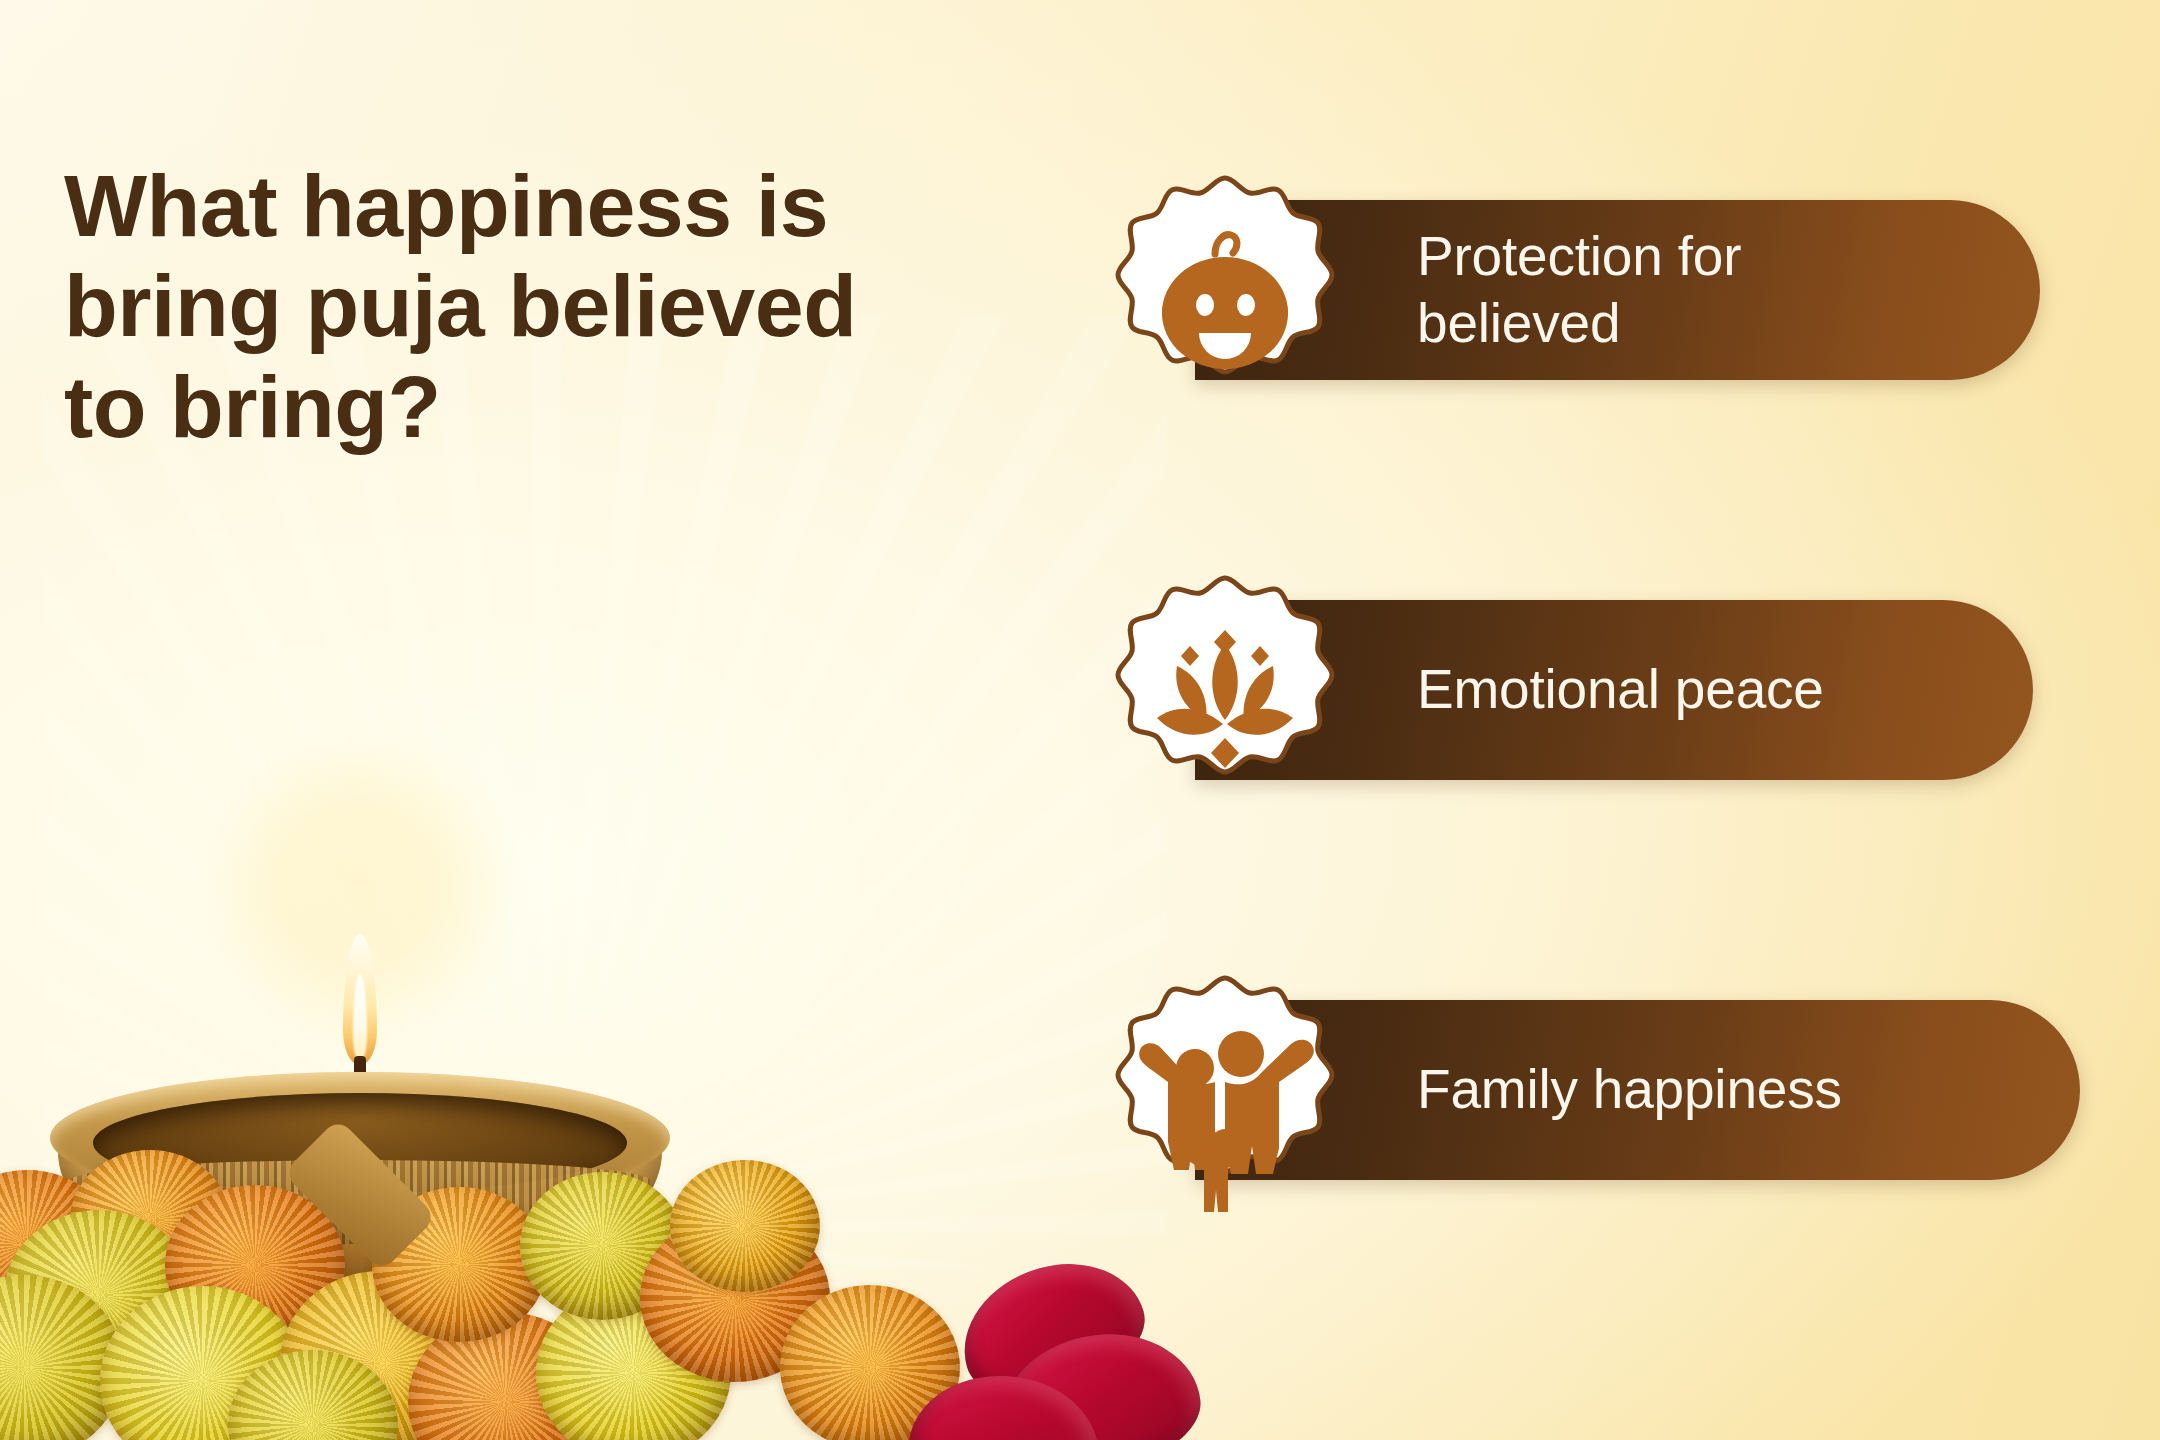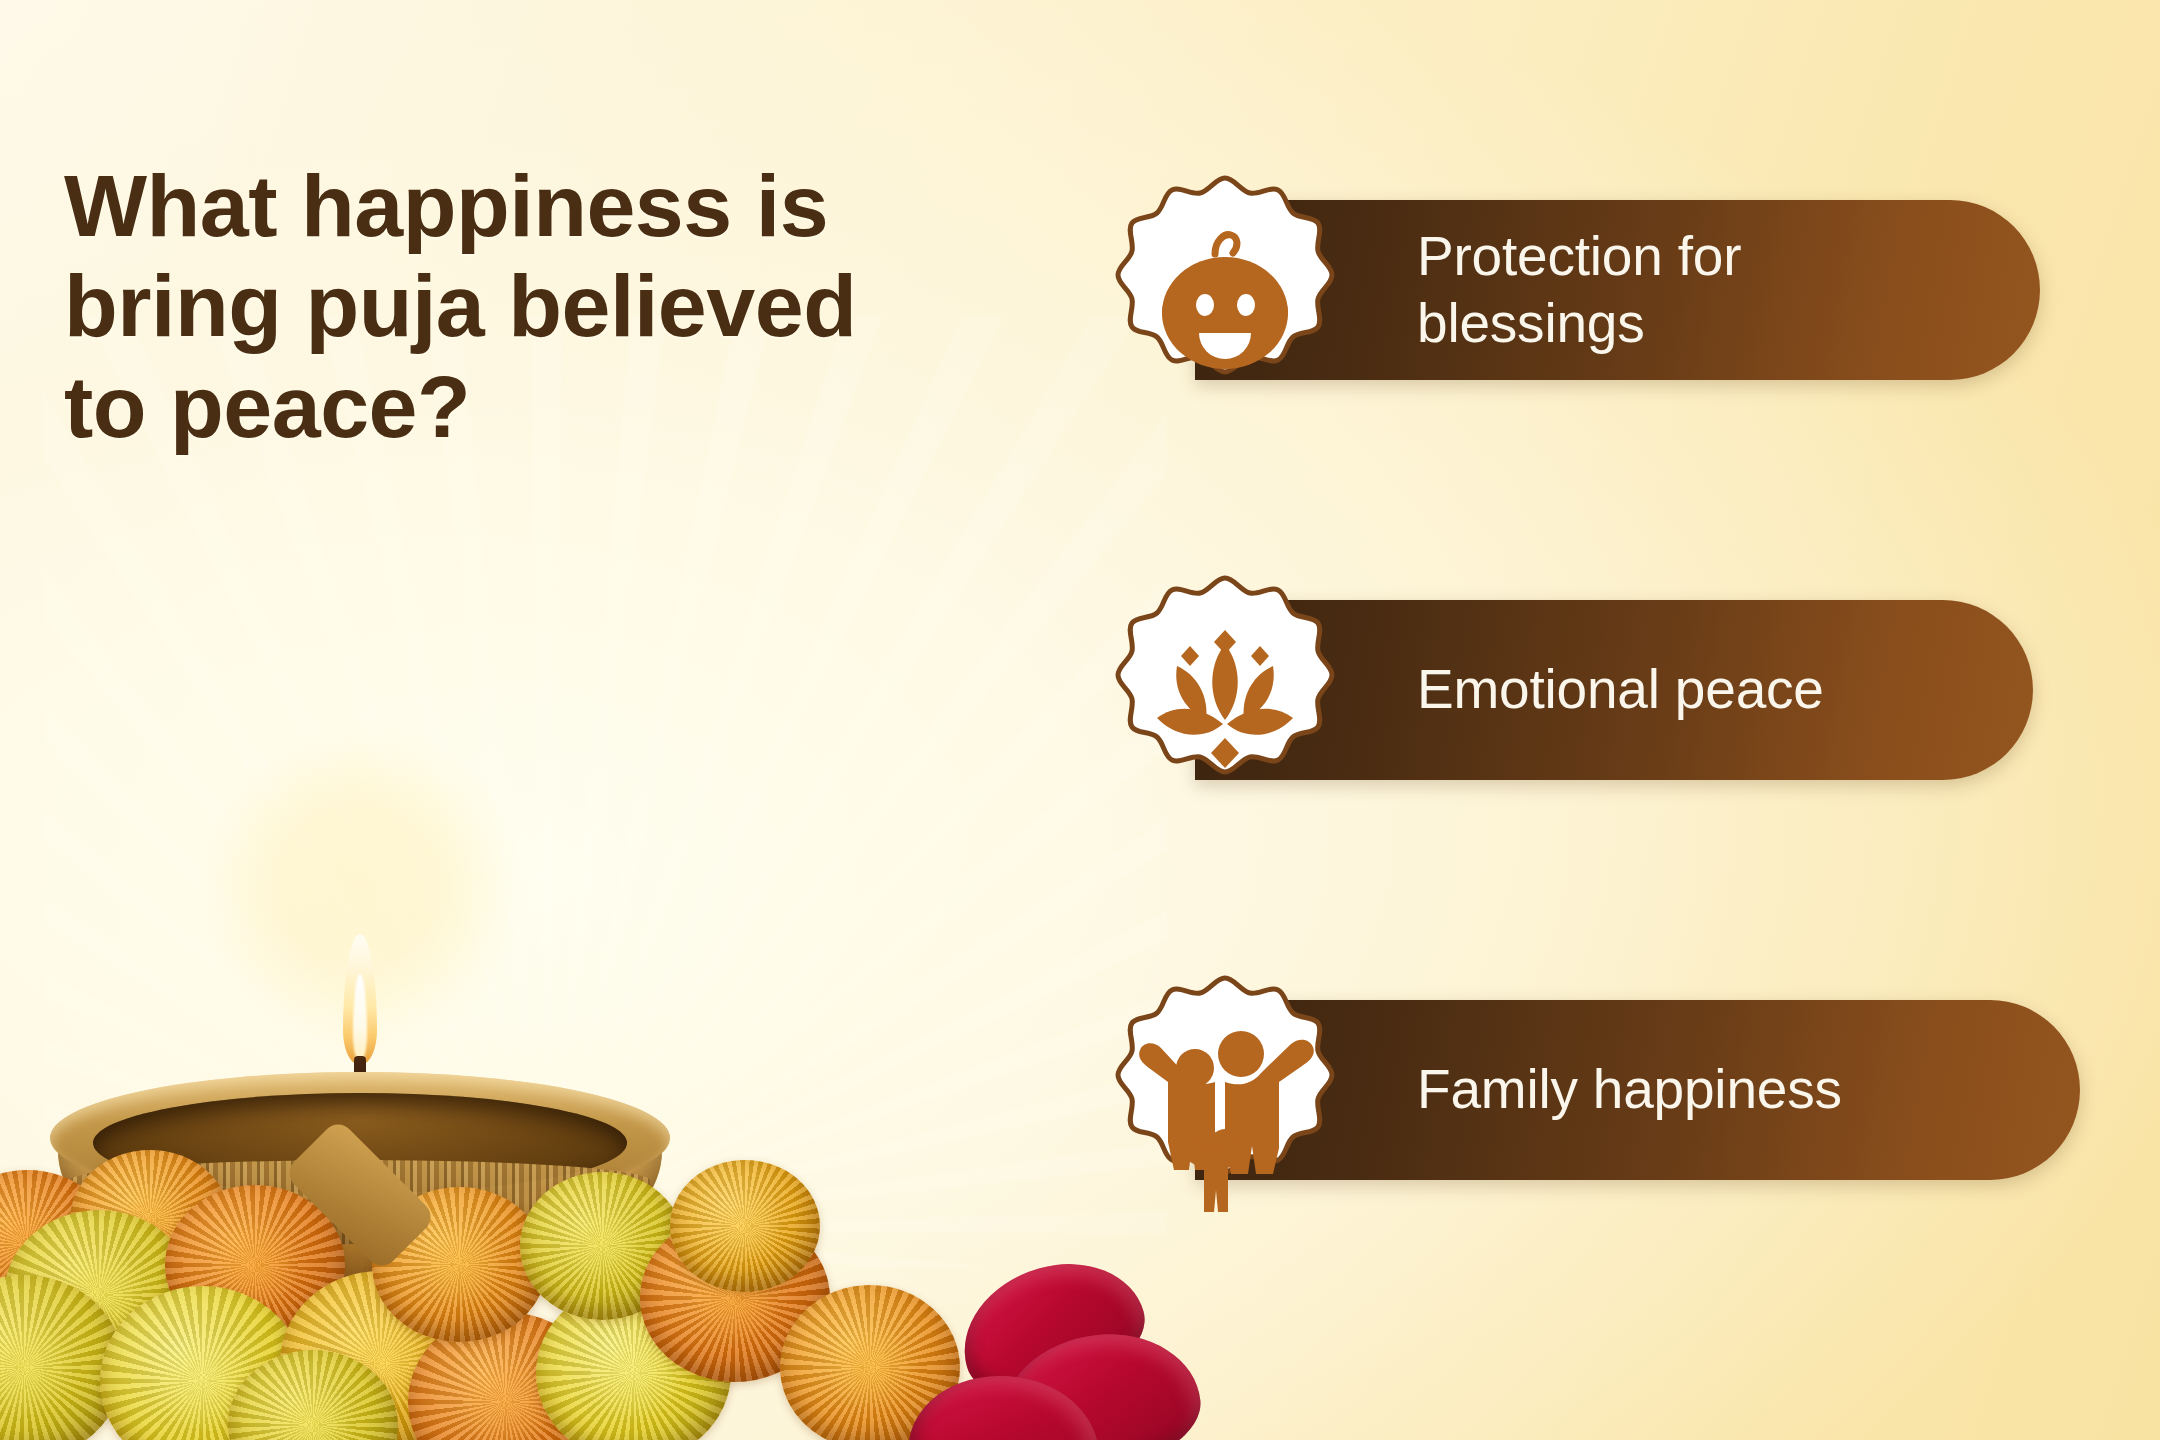--- a/index.html
+++ b/index.html
@@ -338,30 +338,30 @@
 
       <div class="petal-red" style="left:980px;  bottom:48px;  width:185px; height:125px; transform:rotate(-16deg);"></div>
       <div class="petal-red" style="left:1020px; bottom:-30px; width:200px; height:135px; transform:rotate(-6deg);"></div>
       <div class="petal-red" style="left:930px;  bottom:-66px; width:190px; height:130px; transform:rotate(8deg);"></div>
     </div>
   </div>
 
   <div class="question">
     <div>What happiness is</div>
     <div>bring puja believed</div>
-    <div>to peace?</div>
+    <div>to bring?</div>
   </div>
 
   <div class="pills">
 
     <div class="pill-row r1">
       <div class="pill w1">
         <div class="pill-label">
           <div>Protection for</div>
-          <div>blessings</div>
+          <div>believed</div>
         </div>
       </div>
       <div class="badge">
         <svg viewBox="0 0 260 260" aria-hidden="true">
           <path fill="#FFFFFF" stroke="#7A4518" stroke-width="5" d="M130 6
                c9 0 16 13 25 15 9 2 20-7 28-3 8 4 8 17 15 23 7 6 20 3 25 10 5 7-2 19 0 28 2 9 14 15 14 24 0 9-12 15-14 24-2 9 5 21 0 28-5 7-18 4-25 10-7 6-7 19-15 23-8 4-19-5-28-3-9 2-16 15-25 15-9 0-16-13-25-15-9-2-20 7-28 3-8-4-8-17-15-23-7-6-20-3-25-10-5-7 2-19 0-28-2-9-14-15-14-24 0-9 12-15 14-24 2-9-5-21 0-28 5-7 18-4 25-10 7-6 7-19 15-23 8-4 19 5 28 3 9-2 16-15 25-15Z"></path>
           <g>
             <path fill="none" stroke="#B5661F" stroke-width="7" stroke-linecap="round" d="M120 82 c0-13 9-21 16-19 7 2 8 11 2 18"></path>
             <ellipse cx="86" cy="140" rx="19" ry="21" fill="#B5661F"></ellipse>
             <ellipse cx="174" cy="140" rx="19" ry="21" fill="#B5661F"></ellipse>

